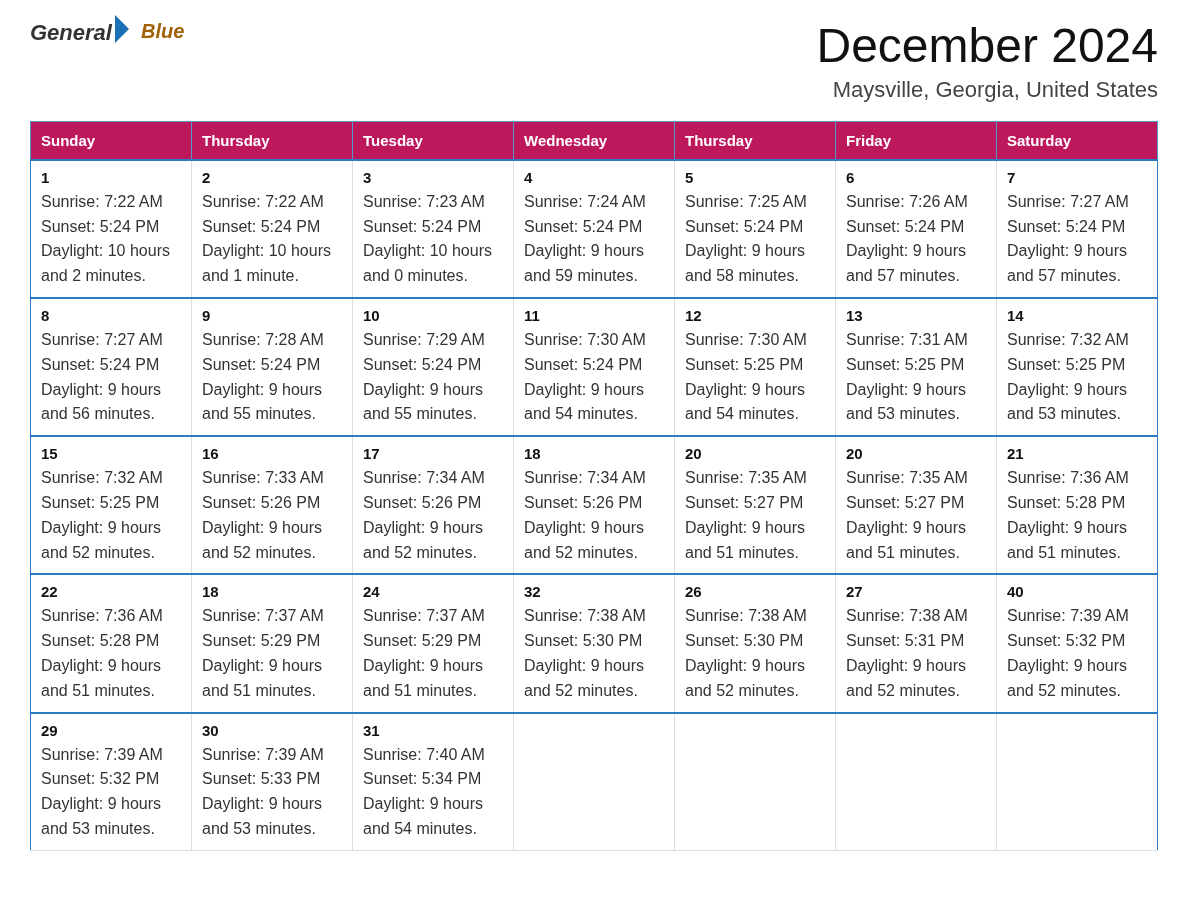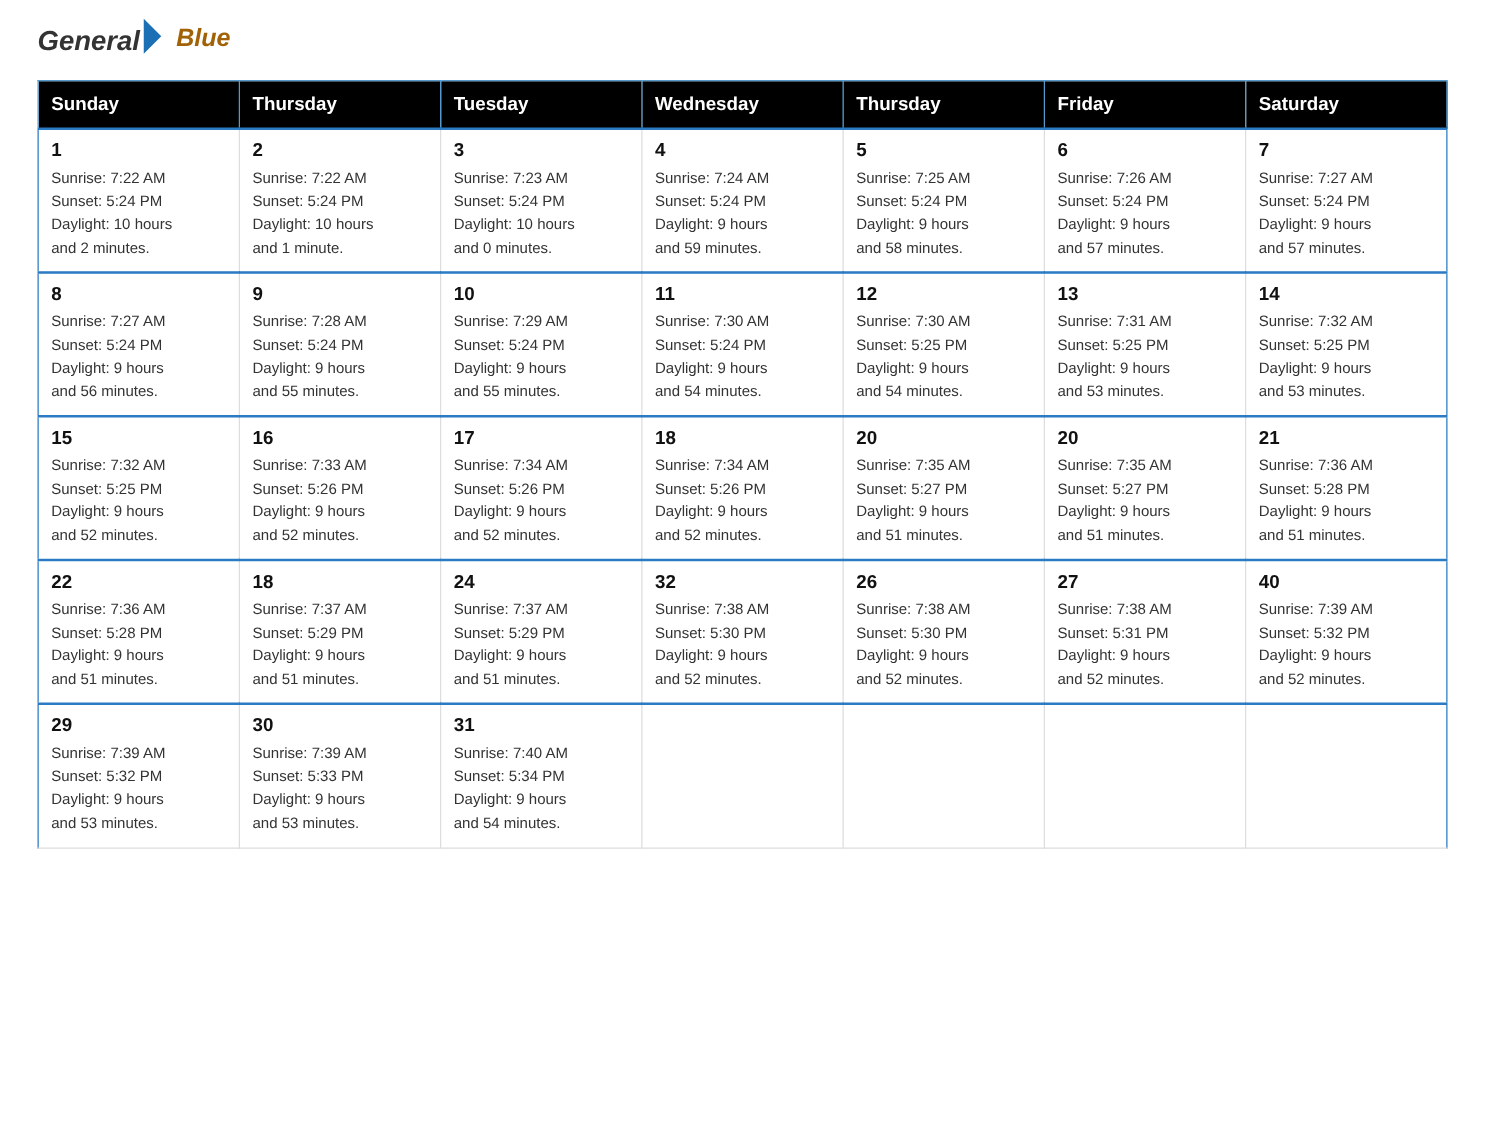--- a/index.html
+++ b/index.html
@@ -51,21 +51,21 @@
       font-size: 22px;
       color: #444;
       margin-top: 4px;
     }
     table {
       width: 100%;
       border-collapse: collapse;
       table-layout: fixed;
     }
     thead tr {
-      background-color: #000000;
+      background-color: #be185d;
     }
     thead th {
       color: #ffffff;
       font-size: 15px;
       font-weight: bold;
       padding: 10px 10px;
       text-align: left;
       border: 1px solid #5599cc;
     }
     tbody tr {
@@ -87,21 +87,21 @@
     tbody td:last-child {
       border-right: 1px solid #2a7bc4;
     }
     .day-number {
       font-size: 15px;
       font-weight: bold;
       color: #111;
       margin-bottom: 4px;
     }
     .day-info {
-      font-size: 12px;
+      font-size: 16px;
       color: #333;
       line-height: 1.55;
     }
     .empty-cell {
       background: #ffffff;
     }
     .logo-icon-wrapper {
       display: flex;
       align-items: flex-start;
     }
@@ -113,20 +113,24 @@
 </head>
 <body>
 
 <div class="header">
   <div class="logo-icon-wrapper">
     <div class="logo-row1">
       <span class="logo-text-general">General</span>
       <div class="logo-triangle"></div>
     </div>
     <span class="logo-text-blue">Blue</span>
+  </div>
+  <div class="title-block">
+    <div class="main-title">December 2024</div>
+    <div class="subtitle">Maysville, Georgia, United States</div>
   </div>
 </div>
 
 <table>
   <thead>
     <tr>
       <th>Sunday</th>
       <th>Thursday</th>
       <th>Tuesday</th>
       <th>Wednesday</th>

